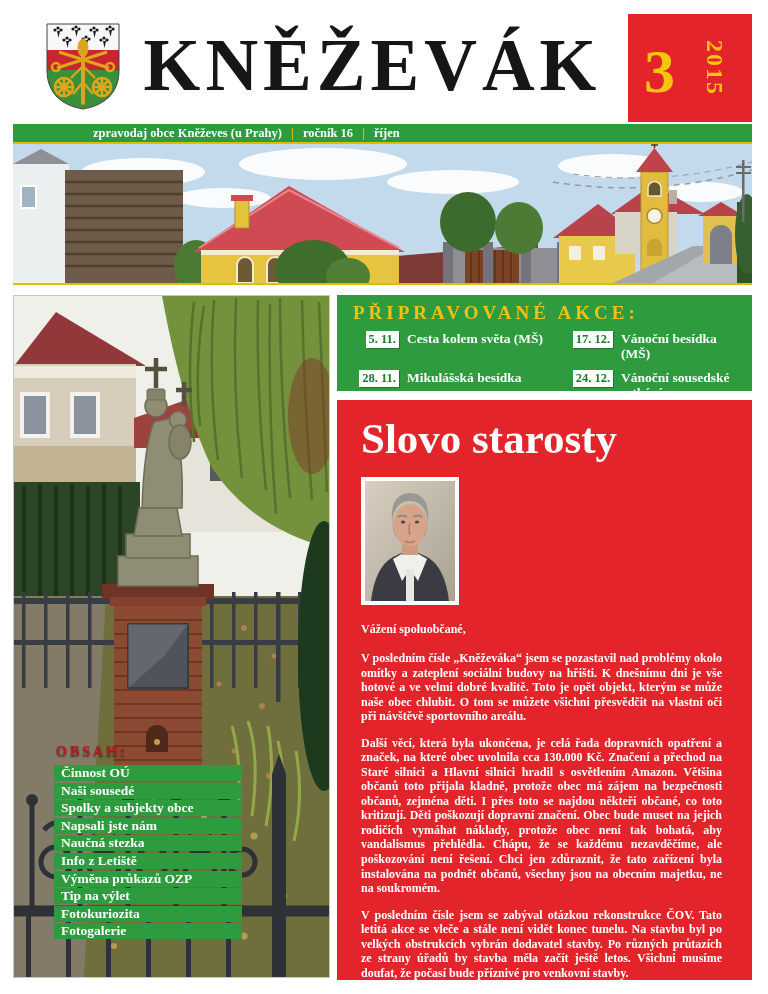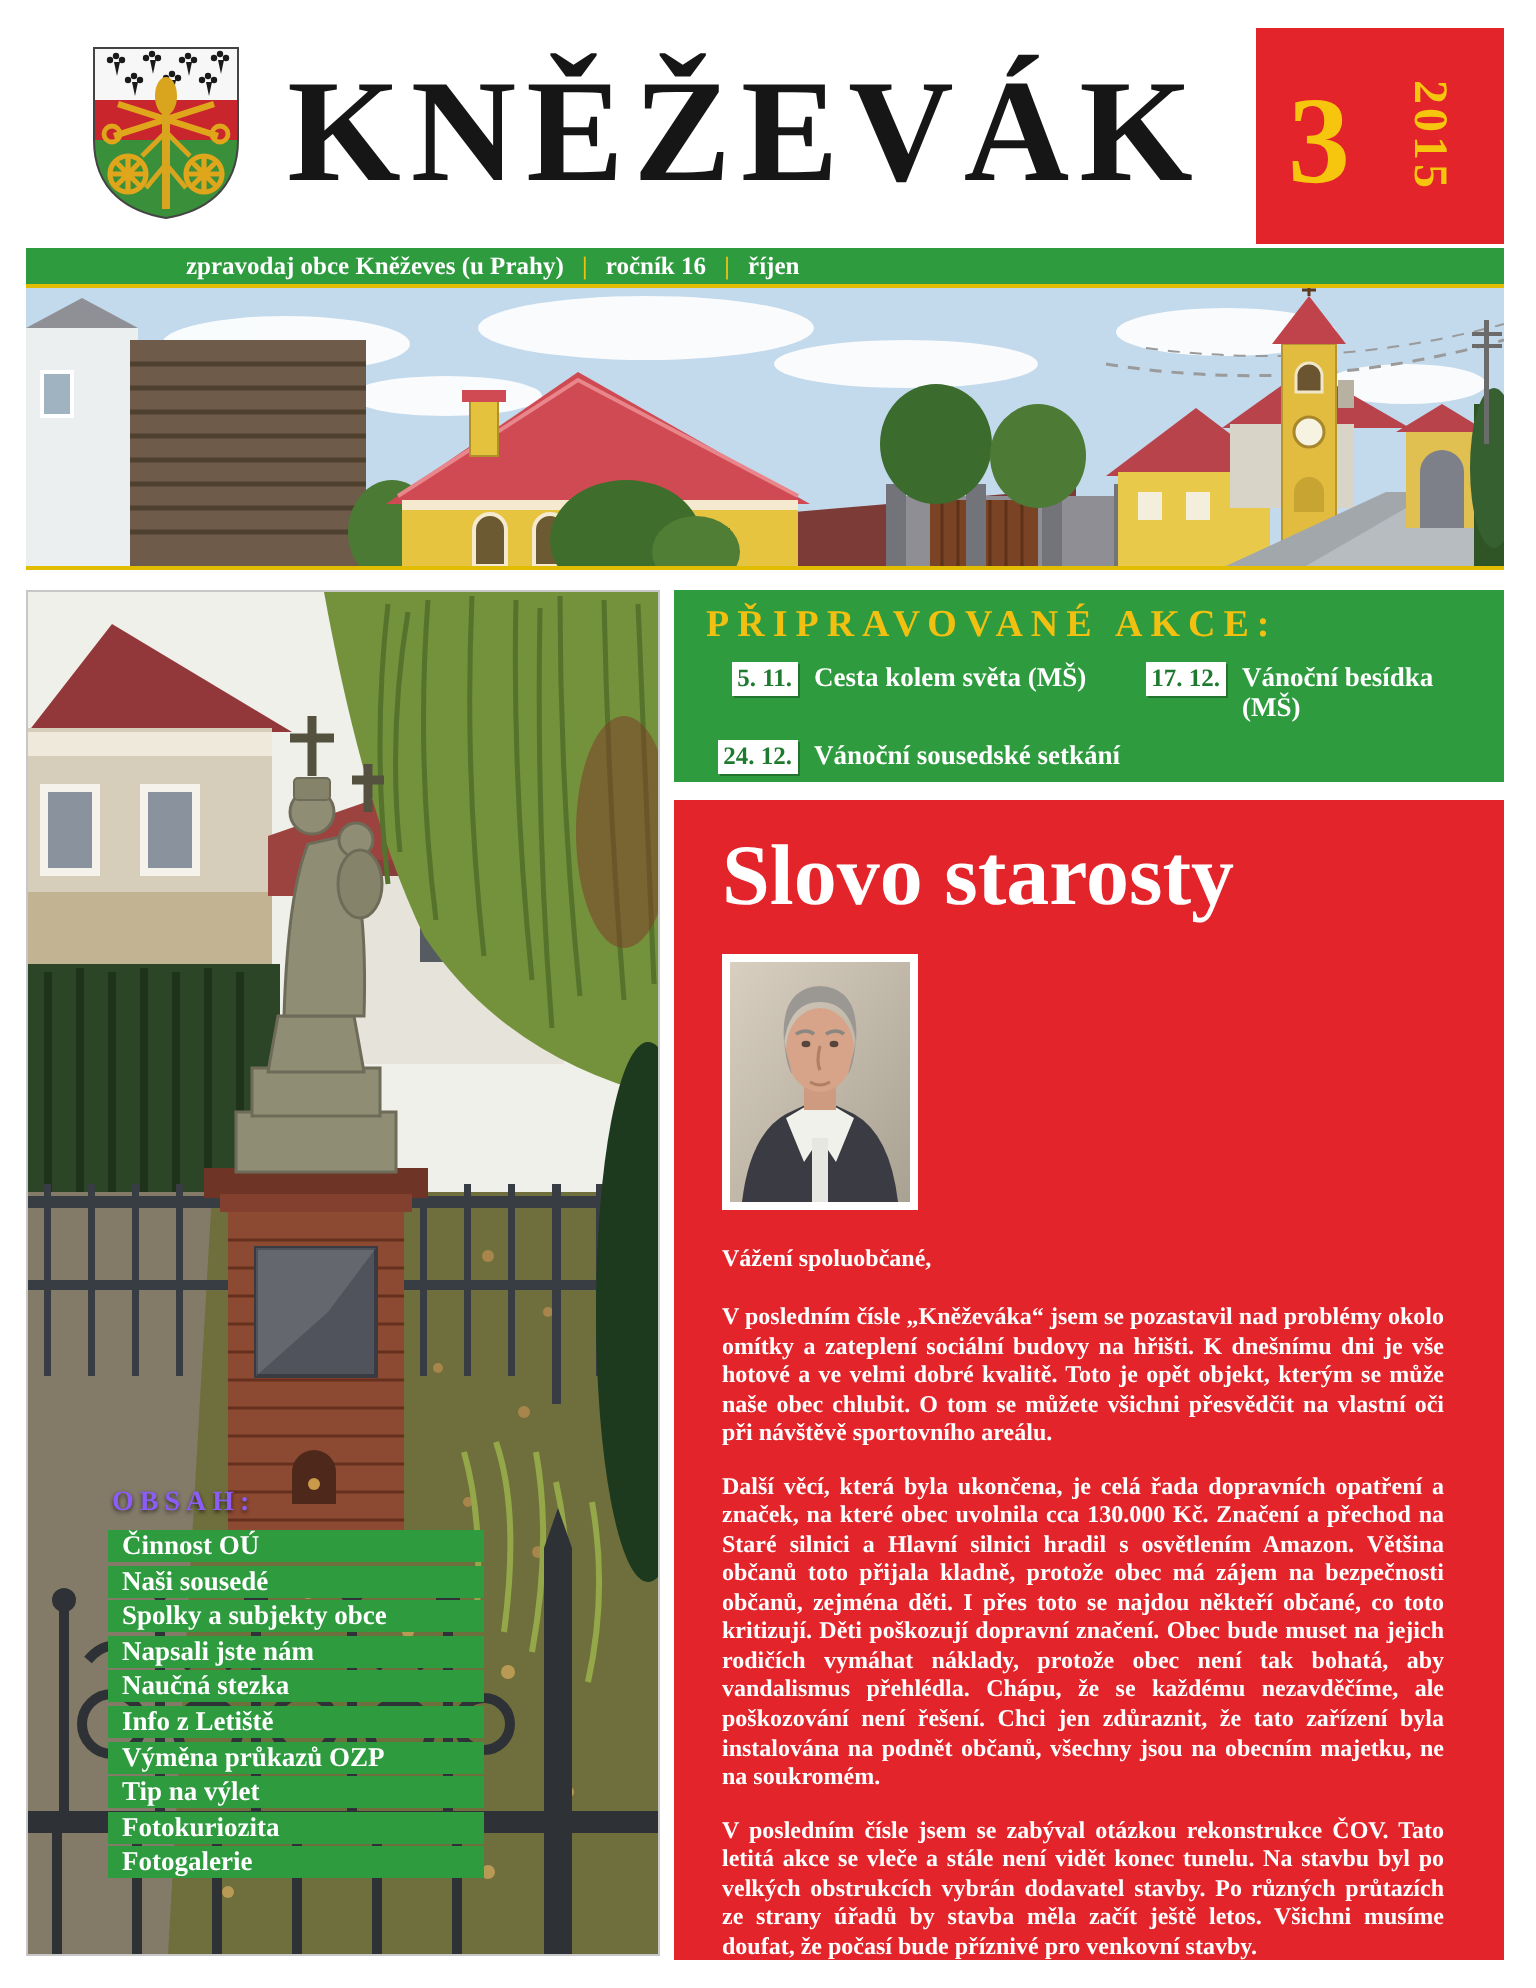--- a/index.html
+++ b/index.html
@@ -44,21 +44,21 @@
   
   .panorama{position:absolute;left:13px;top:144px;width:739px;height:139px;overflow:hidden;}
   .panorama svg{display:block;width:100%;height:100%;}
   
   .statue{
     position:absolute;left:13px;top:295px;width:317px;height:683px;
     border:1px solid #c7c7c7;box-sizing:border-box;overflow:hidden;background:#eef0e9;
   }
   .statue svg{display:block;width:100%;height:100%;}
   .toc-heading{
-    position:absolute;left:42px;top:448px;color:#8b5cf6;font-weight:bold;font-size:14px;
+    position:absolute;left:42px;top:448px;color:#b91c1c;font-weight:bold;font-size:14px;
     letter-spacing:3px;text-shadow:0 1px 2px rgba(0,0,0,.65);
   }
   .toc-list{position:absolute;left:40px;top:469px;width:188px;}
   .toc-item{
     background:var(--green);color:#fff;font-weight:bold;font-size:13.5px;
     height:16px;line-height:16px;padding-left:7px;margin-bottom:1.6px;white-space:nowrap;
   }
   
   .events{
     position:absolute;left:337px;top:295px;width:415px;height:96px;background:var(--green);
@@ -400,20 +400,26 @@
         <span class="event-label">Cesta kolem světa (MŠ)</span>
       </div>
       <div class="event">
         <span class="badge-wrap">
             <span class="badge">17. 12.</span>
           </span>
         <span class="event-label">Vánoční besídka (MŠ)</span>
       </div>
       <div class="event">
         <span class="badge-wrap">
+            <span class="badge">28. 11.</span>
+          </span>
+        <span class="event-label">Mikulášská besídka</span>
+      </div>
+      <div class="event">
+        <span class="badge-wrap">
             <span class="badge">24. 12.</span>
           </span>
         <span class="event-label">Vánoční sousedské setkání</span>
       </div>
     </div>
   </div>
 
   <div class="article">
     <h2 class="article-title">Slovo starosty</h2>
     <div class="lead">

